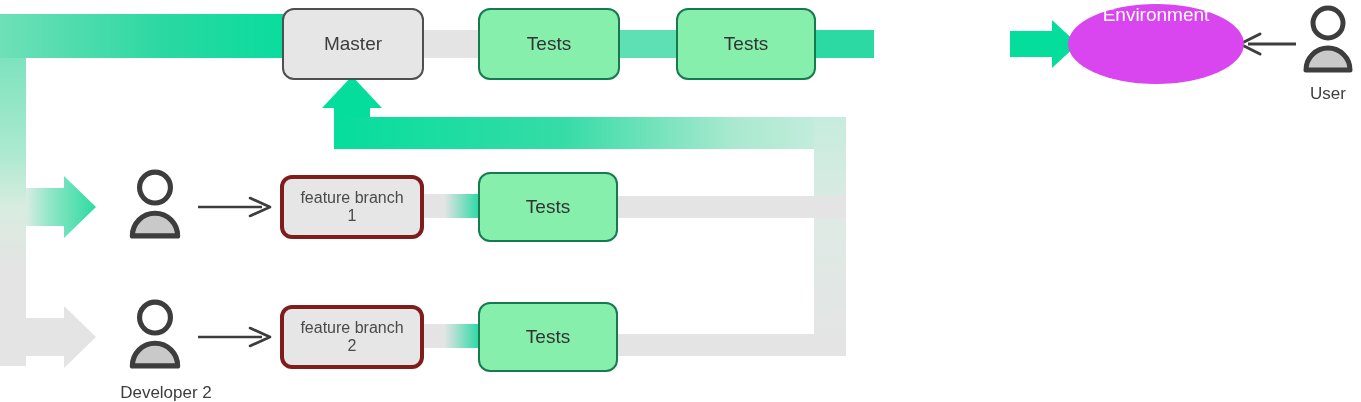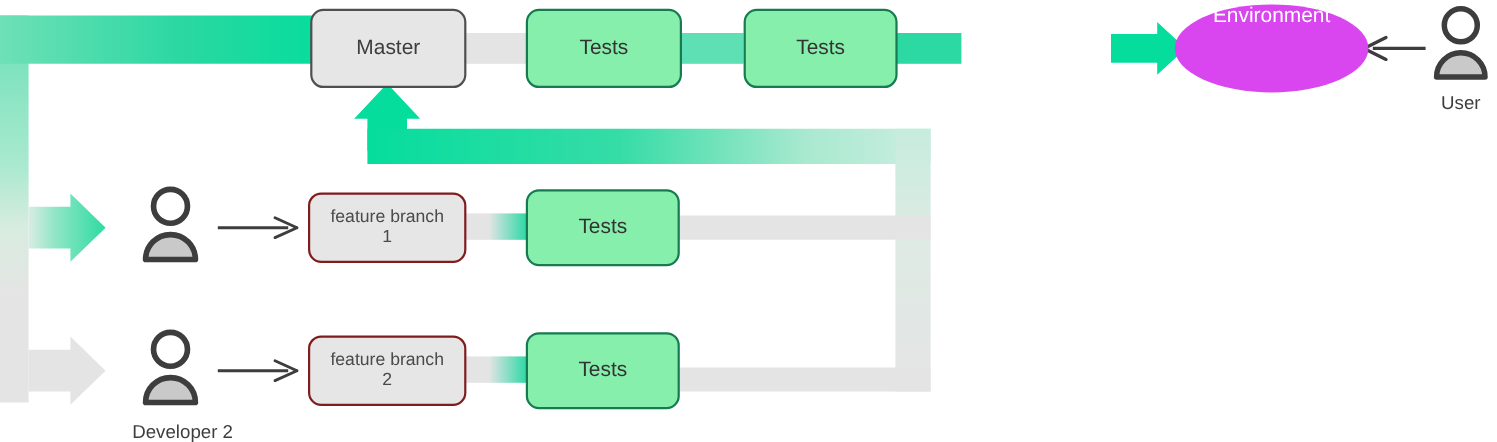--- a/index.html
+++ b/index.html
@@ -42,21 +42,21 @@
     font-size: 19px;
   }
   .node-stage {
     background: #86efac;
     border: 2px solid #177a51;
     color: #333333;
     font-size: 19px;
   }
   .node-branch {
     background: #e6e6e6;
-    border: 2px solid #7f1d1d;
+    border: 4px solid #7f1d1d;
     color: #4a4a4a;
     font-size: 16px;
   }
   .node-env {
     position: absolute;
     box-sizing: border-box;
     display: flex;
     align-items: flex-start;
     justify-content: center;
     border-radius: 50%;

